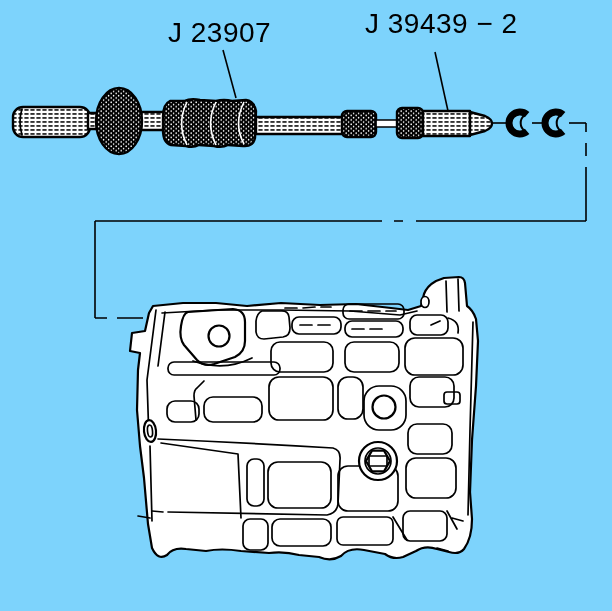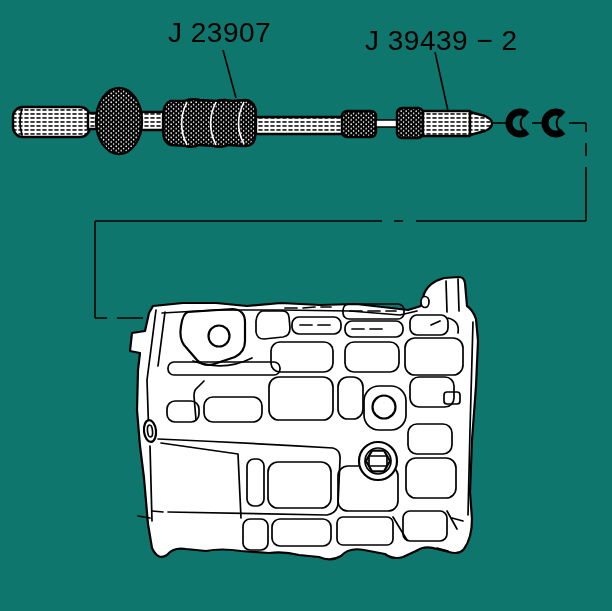--- a/index.html
+++ b/index.html
@@ -1,20 +1,20 @@
 <!DOCTYPE html>
 <html><head>
 <meta charset="utf-8">
 <style>
   html,body{margin:0;padding:0;background:#ffffff;}
-  #stage{position:relative;width:612px;height:611px;background:#0f766e;overflow:hidden;
+  #stage{position:relative;width:612px;height:611px;background:#7dd3fc;overflow:hidden;
          font-family:"Liberation Sans", sans-serif;}
   .part-label{position:absolute;font-size:28px;letter-spacing:.5px;color:#000;white-space:pre;}
   #label-tool{left:168px;top:17px;}
-  #label-adapter{left:365px;top:25px;}
+  #label-adapter{left:365px;top:8px;}
   svg{position:absolute;left:0;top:0;}
   .s2{stroke:#000;stroke-width:2.2;fill:none;stroke-linecap:round;stroke-linejoin:round;}
   .s25{stroke:#000;stroke-width:2.4;fill:none;stroke-linecap:round;stroke-linejoin:round;}
   .s1{stroke:#000;stroke-width:1.7;fill:none;stroke-linecap:round;stroke-linejoin:round;}
   .ld{stroke:#000;stroke-width:1.6;fill:none;stroke-linecap:butt;}
   .fw{fill:#fff;}
   .fh{fill:url(#hatch);}
   .fk{fill:url(#stip);}
   .clipring{stroke:#000;stroke-width:7;fill:none;stroke-linecap:butt;}
   .clipinner{stroke:#000;stroke-width:2;fill:none;stroke-linecap:round;}

